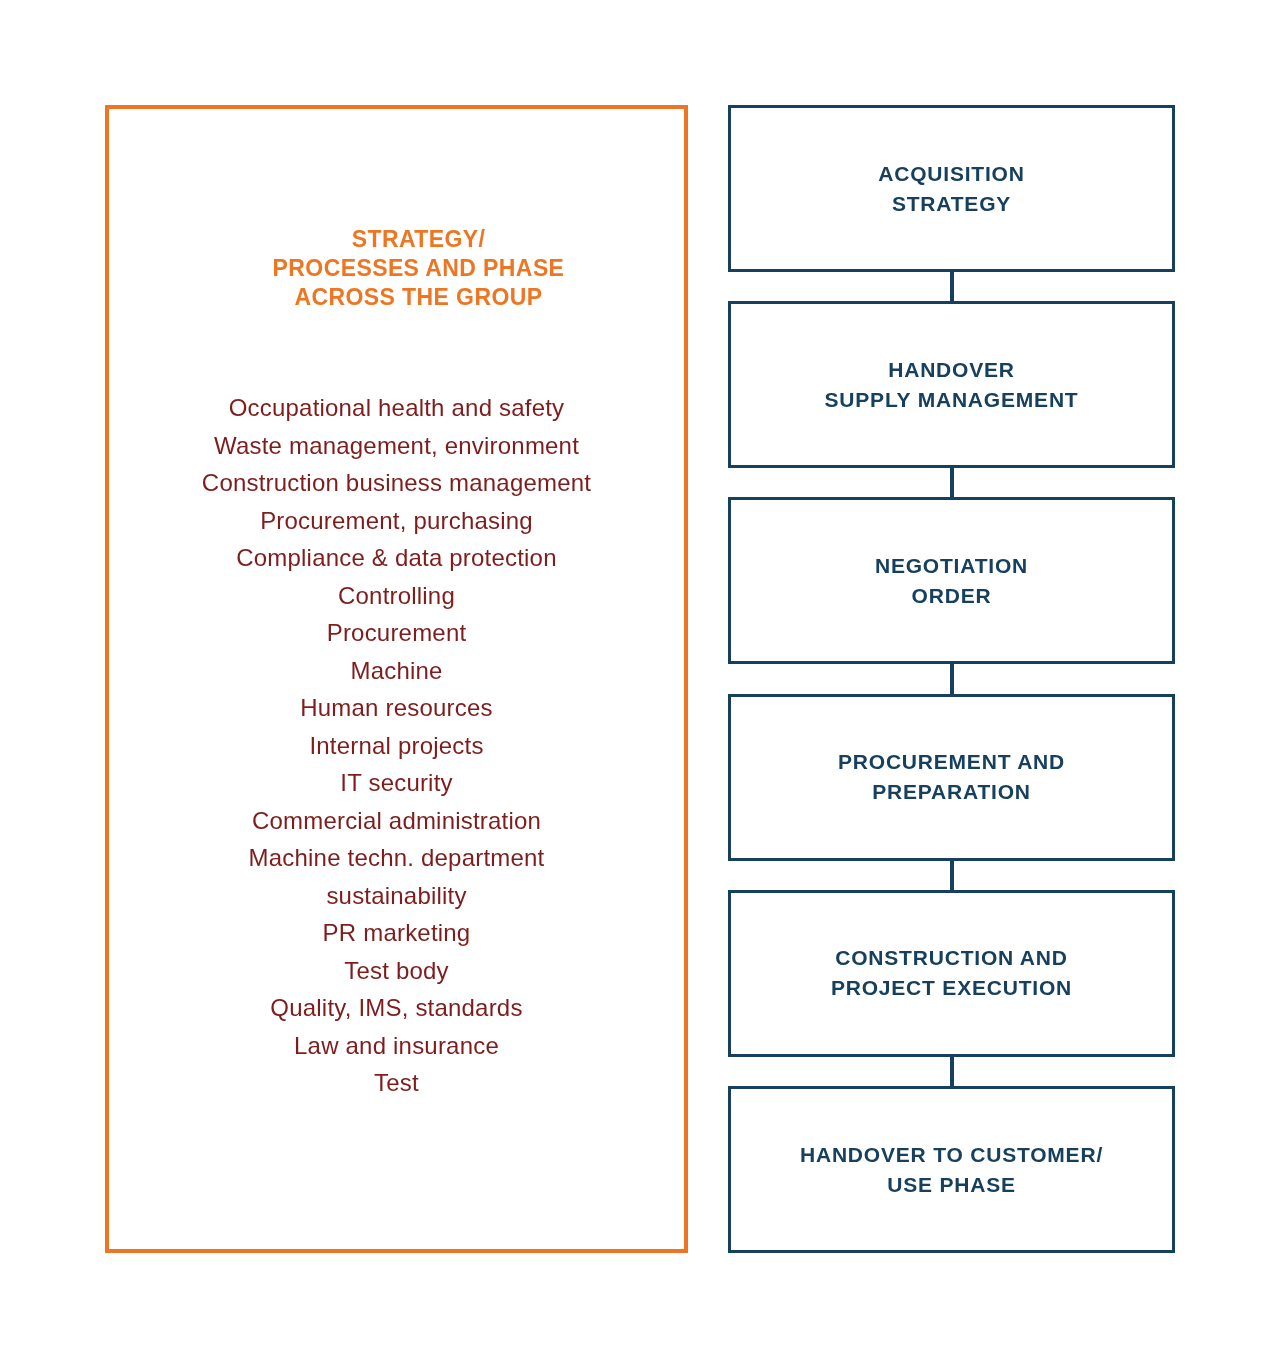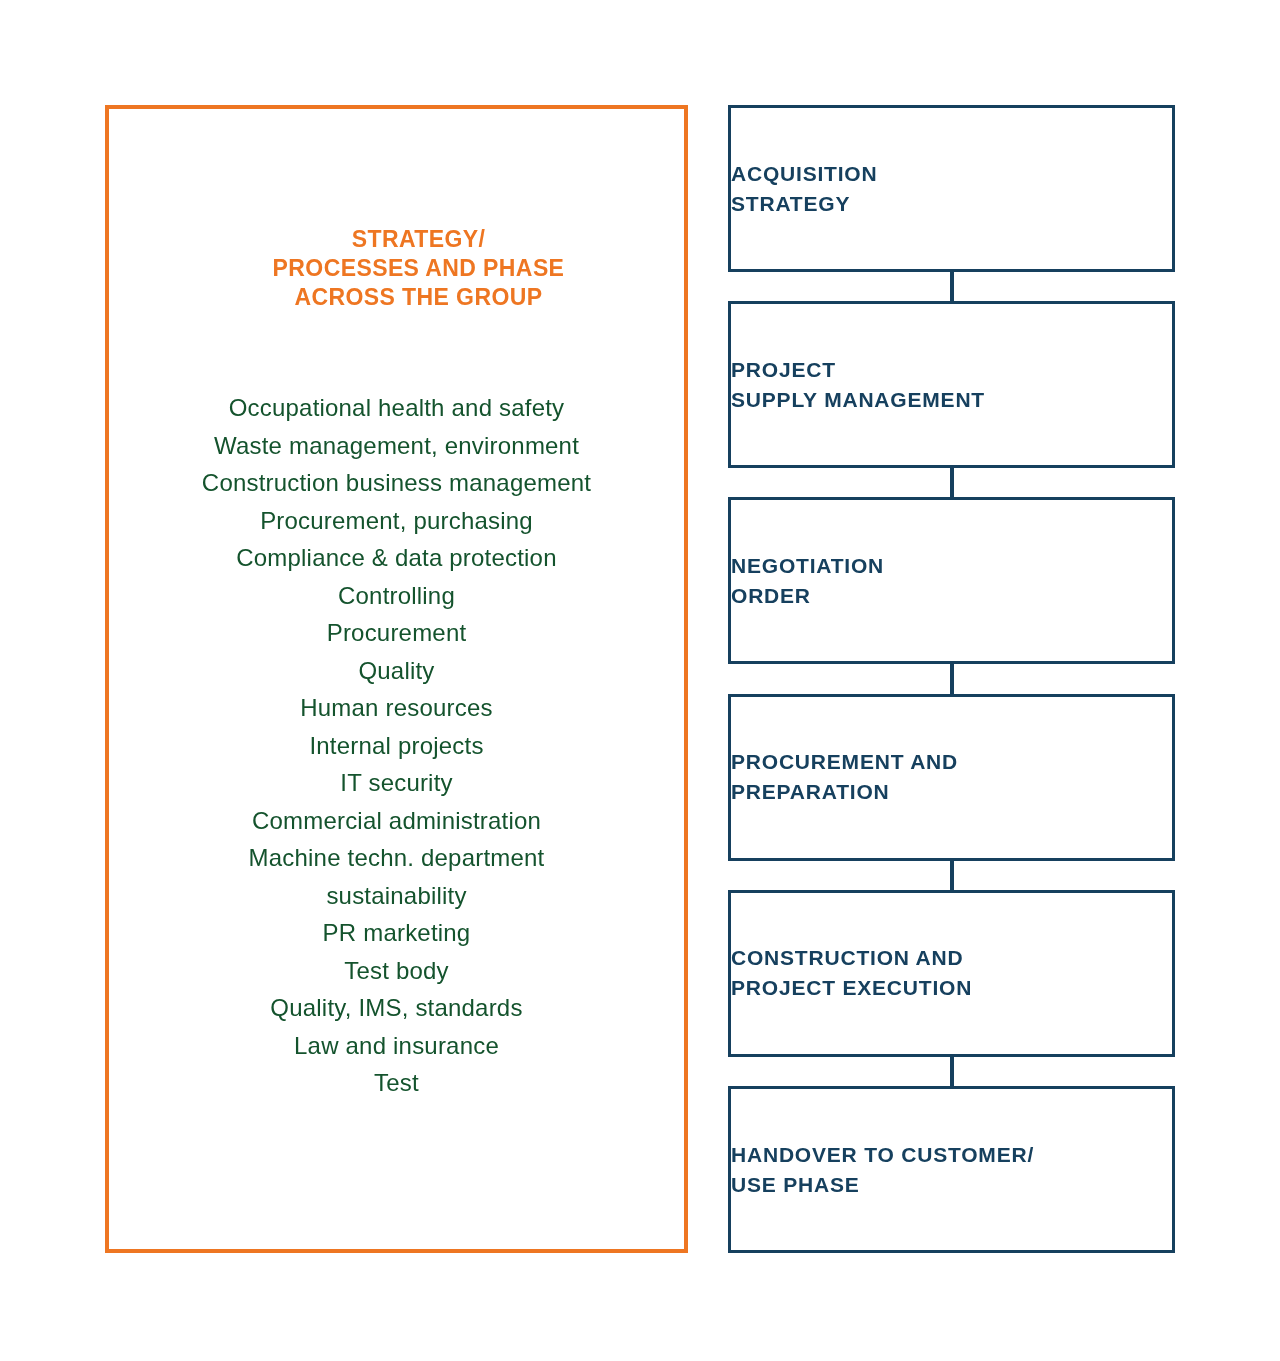--- a/index.html
+++ b/index.html
@@ -36,41 +36,41 @@
     letter-spacing: 0.4px;
     color: #EE7622;
     padding-left: 44px;
   }
   .strategy-list {
     margin-top: 77px;
     font-size: 24px;
     font-weight: normal;
     line-height: 37.5px;
     letter-spacing: 0.2px;
-    color: #14532d;
+    color: #7f1d1d;
   }
 
   
   .flow {
     position: absolute;
     left: 728px;
     top: 105px;
     width: 447px;
     height: 1148px;
     display: flex;
     flex-direction: column;
   }
   .flow-box {
     height: 167px;
     box-sizing: border-box;
     border: 3px solid #16405E;
     background: #ffffff;
     display: flex;
     flex-direction: column;
-    align-items: flex-start;
+    align-items: center;
     justify-content: center;
   }
   .flow-label-line {
     font-size: 21px;
     font-weight: bold;
     line-height: 30px;
     letter-spacing: 0.8px;
     color: #16405E;
     text-align: center;
   }
@@ -93,21 +93,21 @@
       <div>ACROSS THE GROUP</div>
     </div>
     <div class="strategy-list">
       <div>Occupational health and safety</div>
       <div>Waste management, environment</div>
       <div>Construction business management</div>
       <div>Procurement, purchasing</div>
       <div>Compliance &amp; data protection</div>
       <div>Controlling</div>
       <div>Procurement</div>
-      <div>Quality</div>
+      <div>Machine</div>
       <div>Human resources</div>
       <div>Internal projects</div>
       <div>IT security</div>
       <div>Commercial administration</div>
       <div>Machine techn. department</div>
       <div>sustainability</div>
       <div>PR marketing</div>
       <div>Test body</div>
       <div>Quality, IMS, standards</div>
       <div>Law and insurance</div>
@@ -117,21 +117,21 @@
 
   <div class="flow">
 
     <div class="flow-box">
       <div class="flow-label-line">ACQUISITION</div>
       <div class="flow-label-line">STRATEGY</div>
     </div>
     <div class="flow-connector"></div>
 
     <div class="flow-box">
-      <div class="flow-label-line">PROJECT</div>
+      <div class="flow-label-line">HANDOVER</div>
       <div class="flow-label-line">SUPPLY MANAGEMENT</div>
     </div>
     <div class="flow-connector"></div>
 
     <div class="flow-box">
       <div class="flow-label-line">NEGOTIATION</div>
       <div class="flow-label-line">ORDER</div>
     </div>
     <div class="flow-connector"></div>
 

